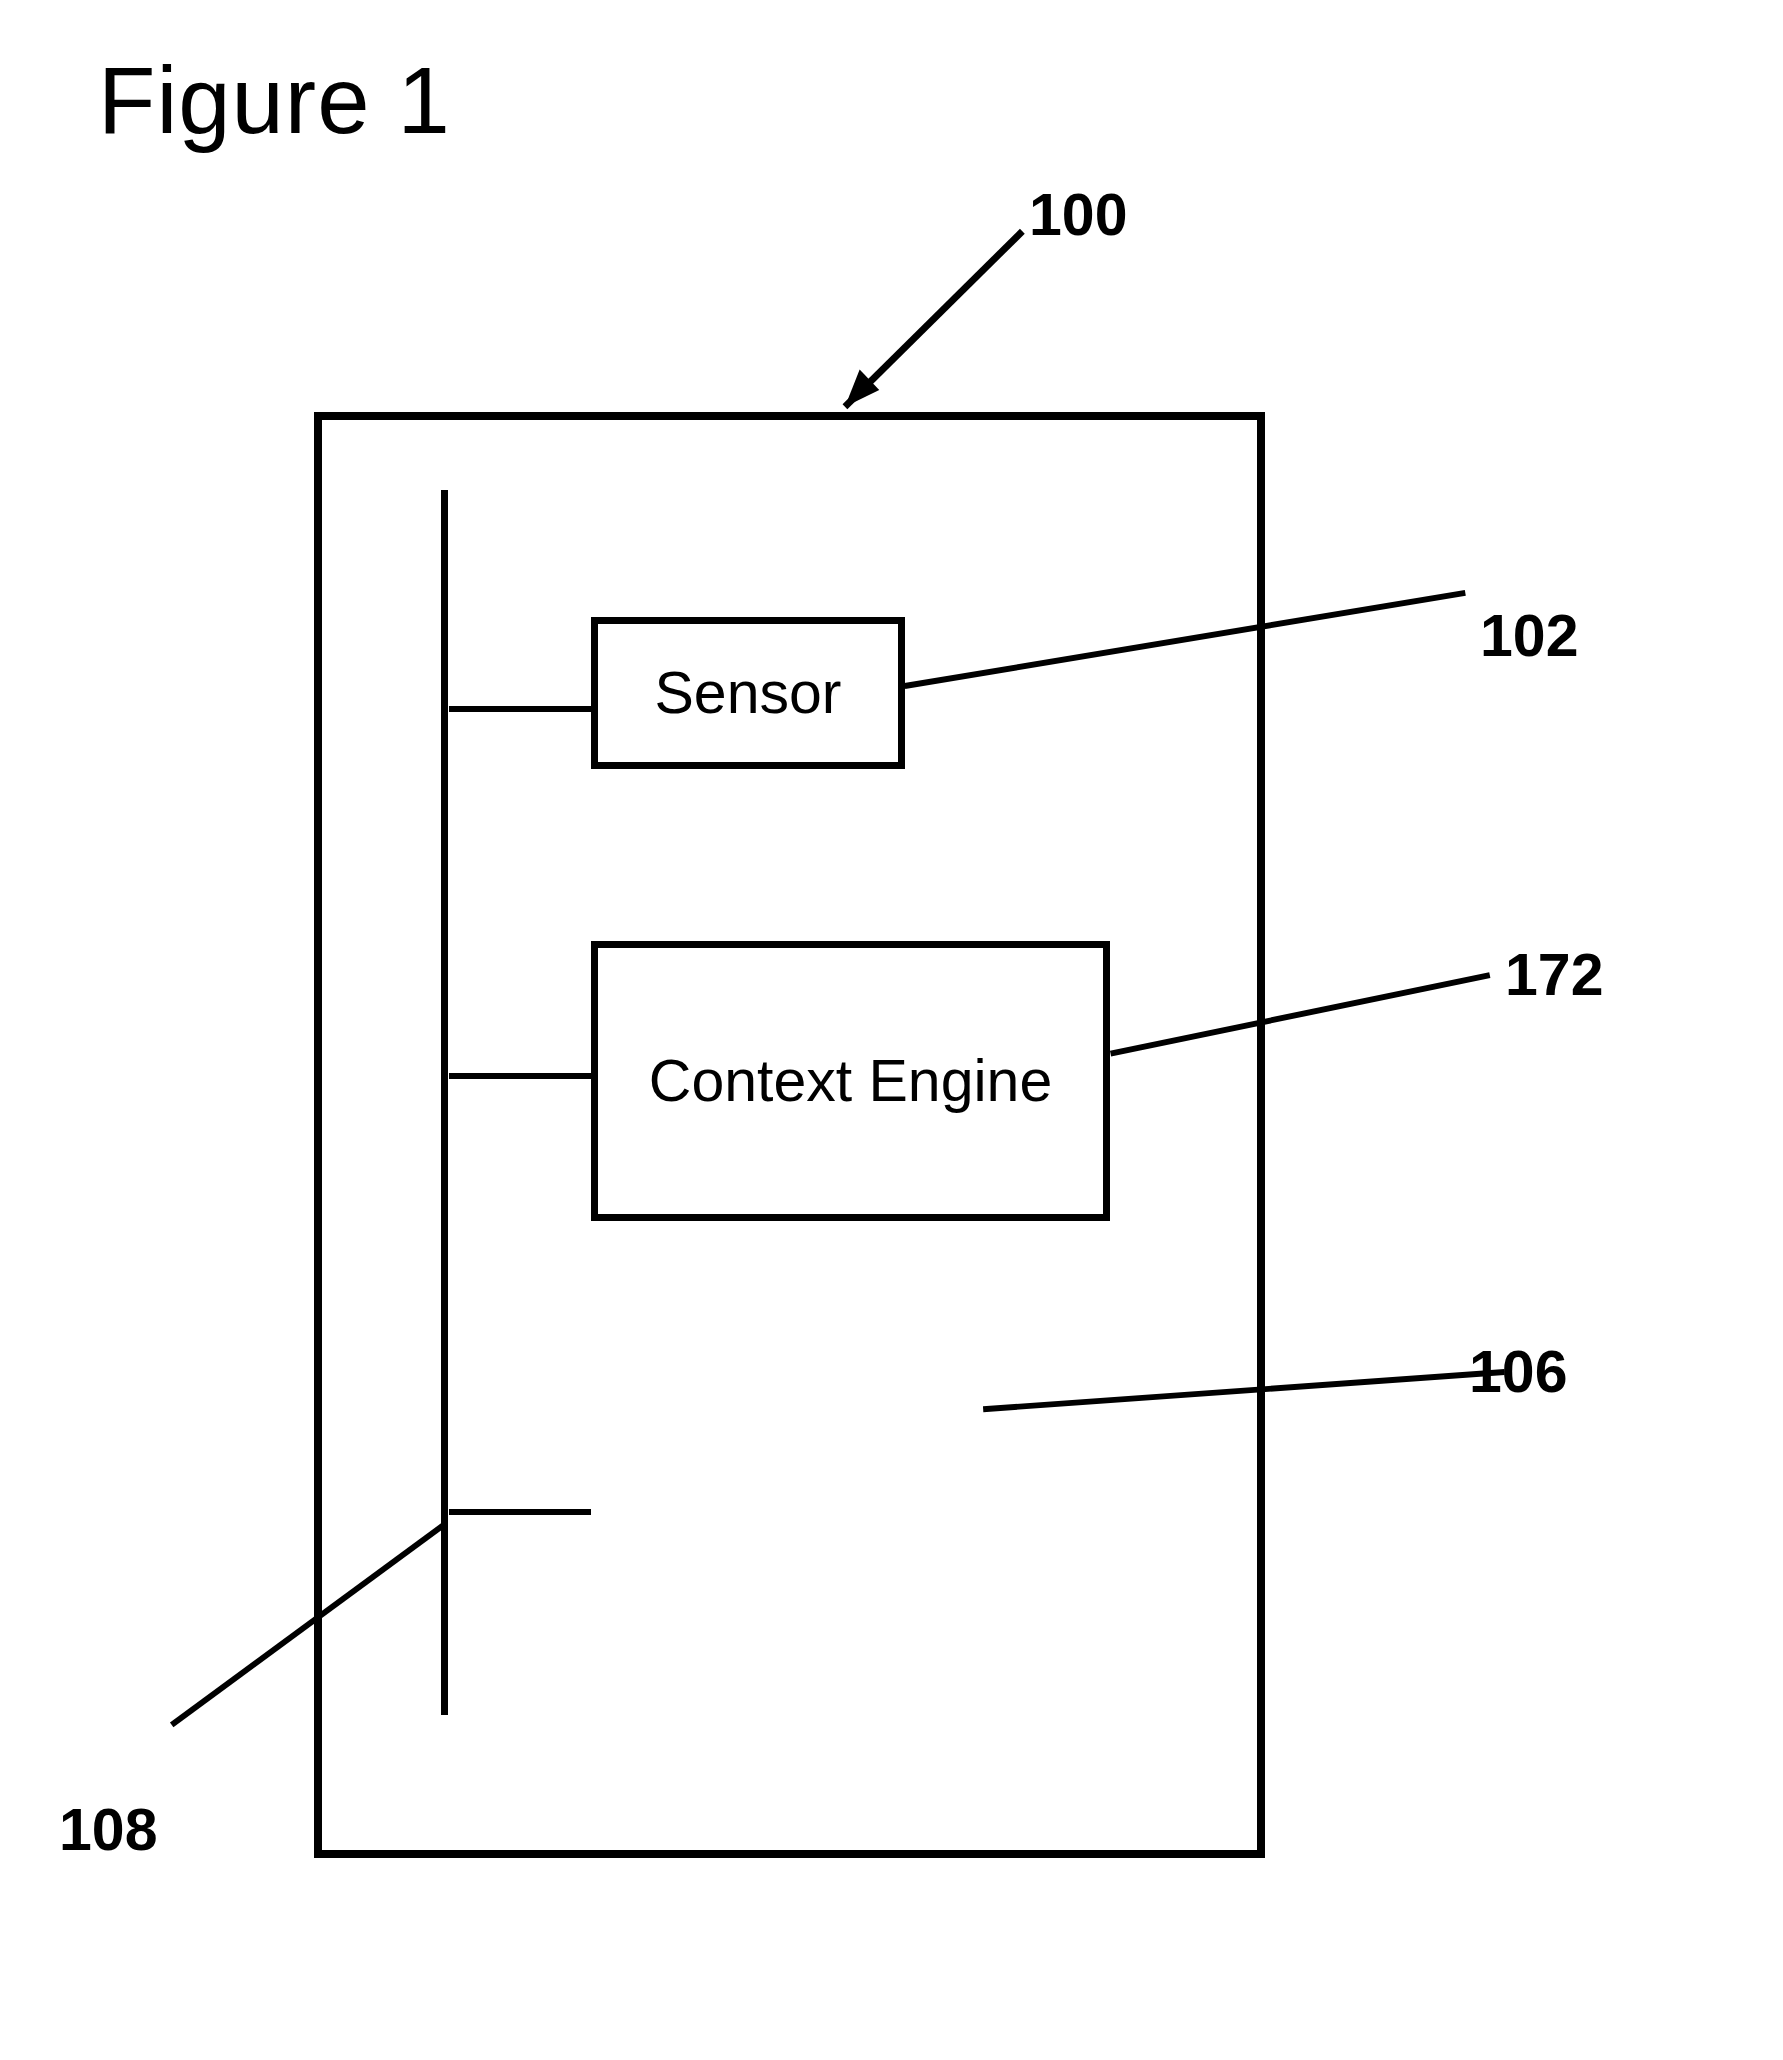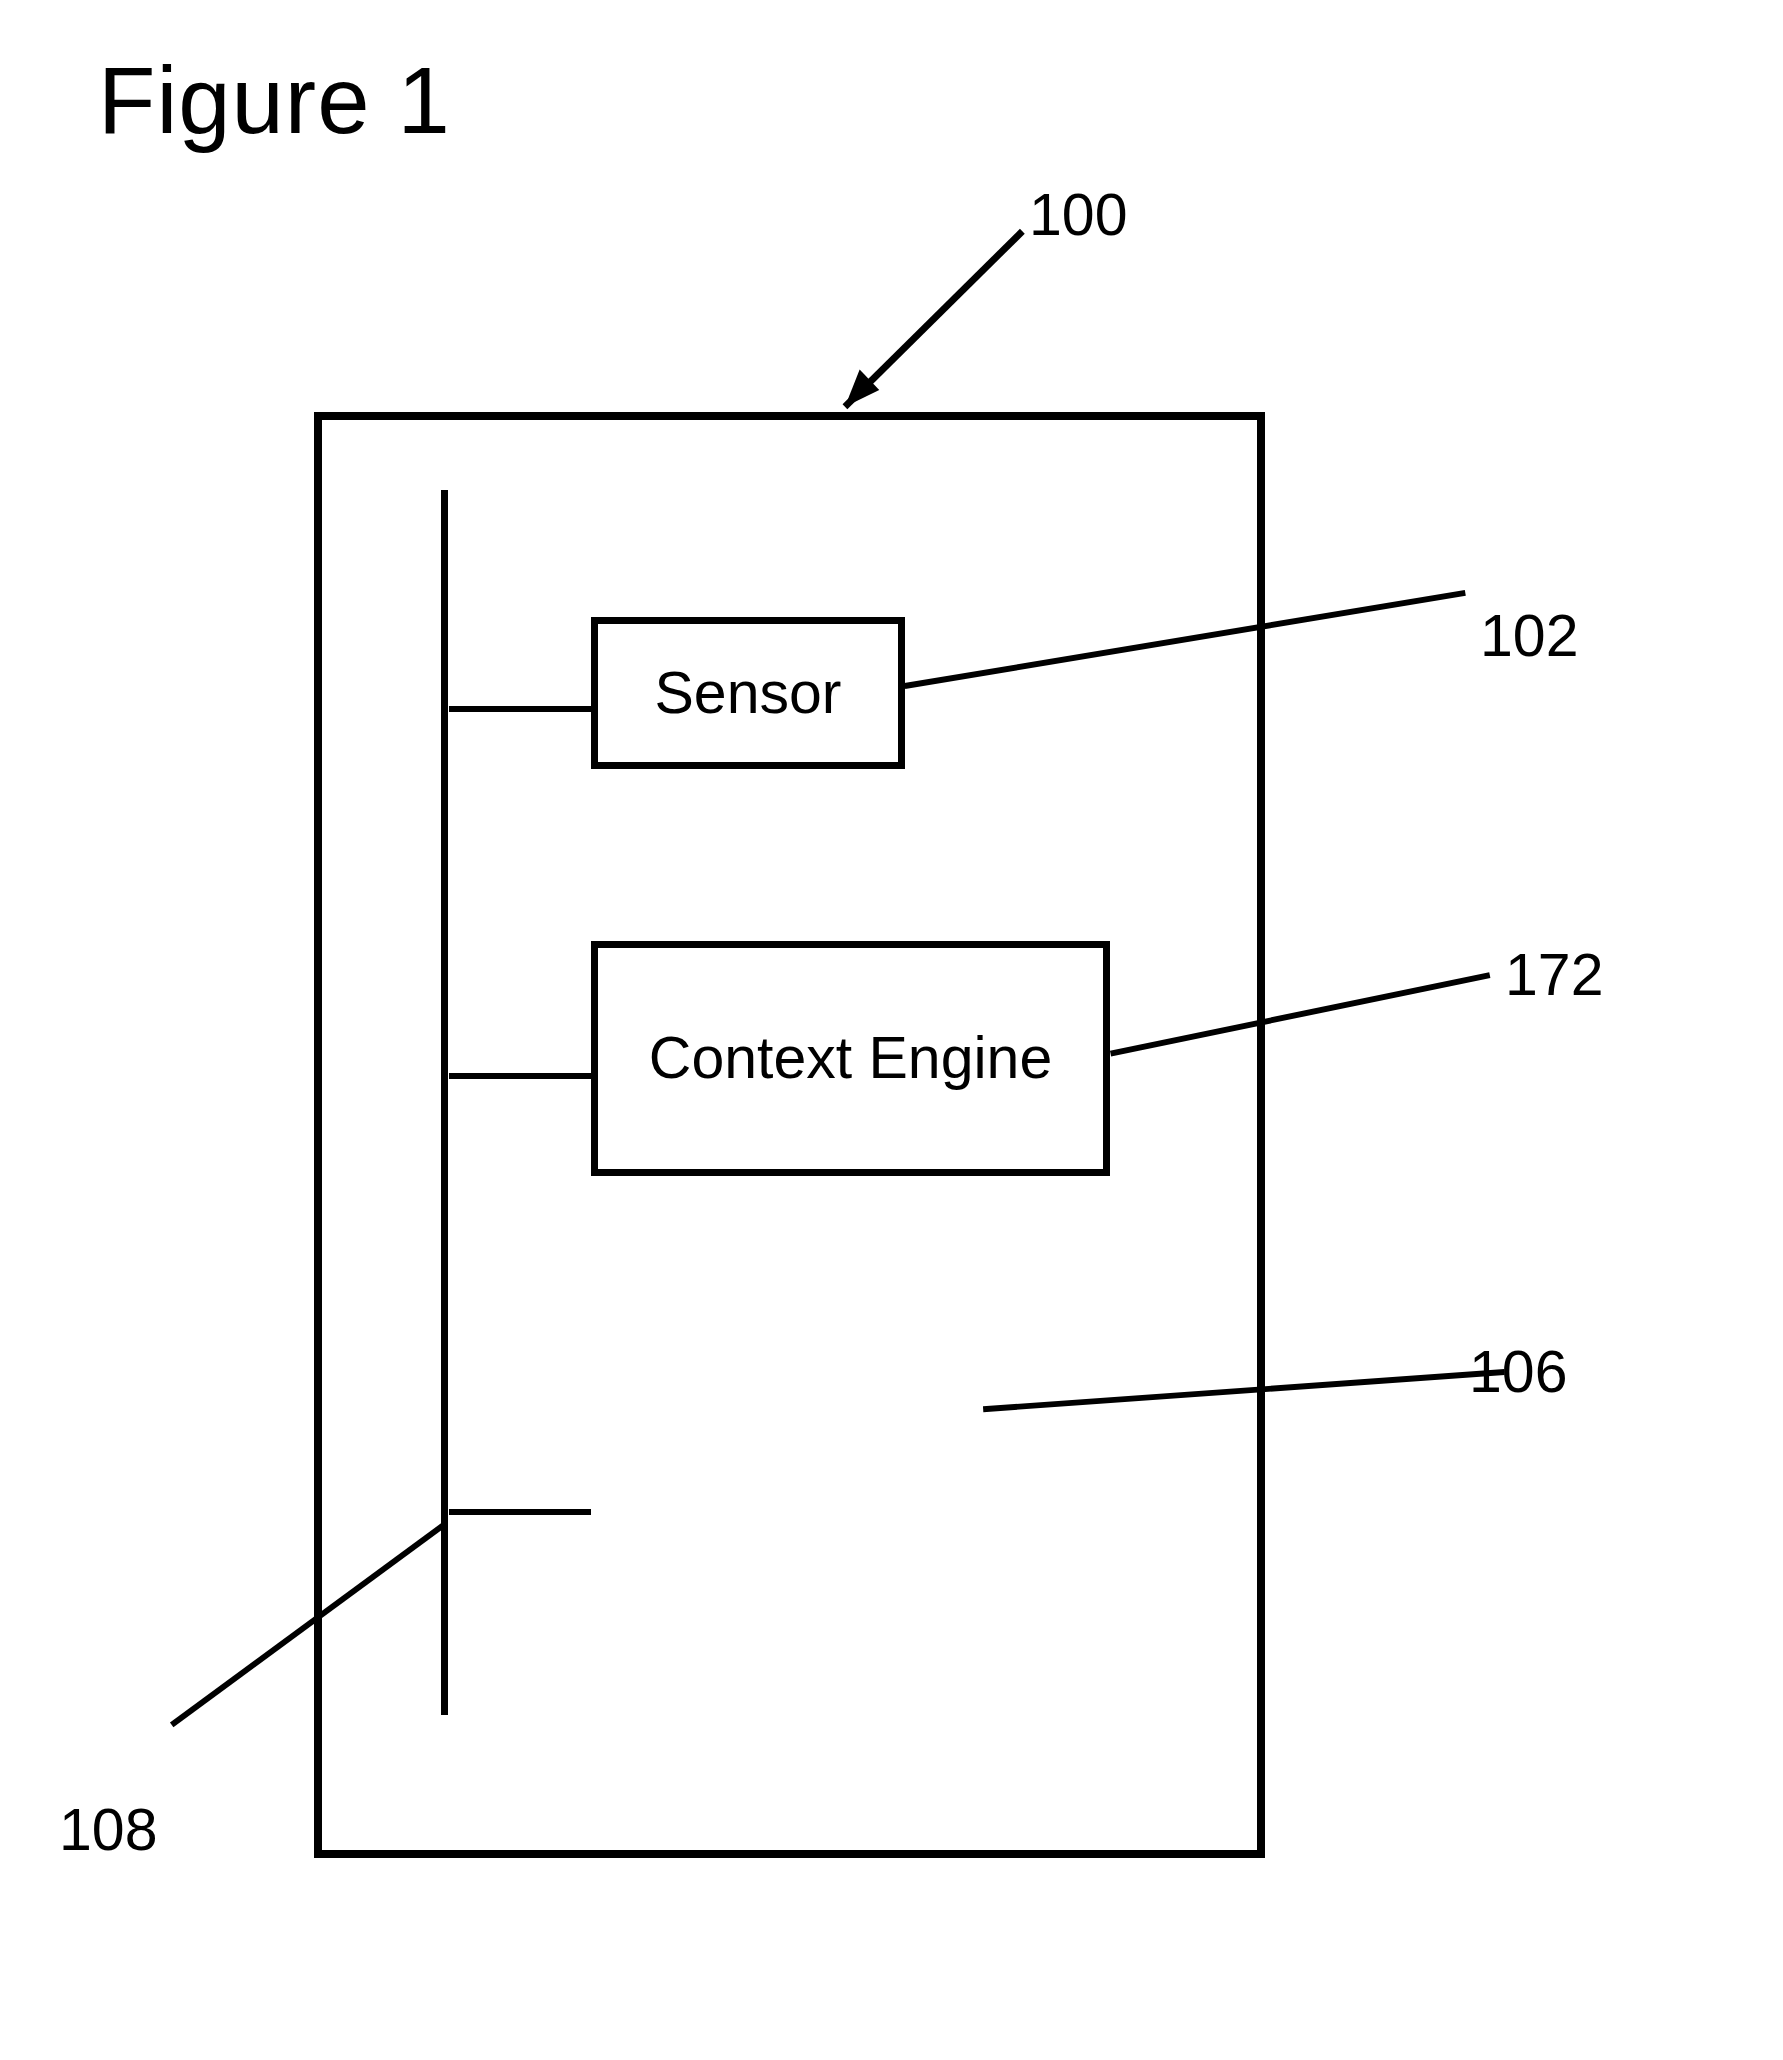--- a/index.html
+++ b/index.html
@@ -55,20 +55,21 @@
     align-items: center;
     justify-content: center;
     text-align: right;
     font-size: 59px;
     line-height: 1.1;
     padding: 7.8px 11.8px;
   }
   .ref-label {
     position: absolute;
     font-size: 59px;
+    font-weight: bold;
   }
   svg.leader-svg {
     position: absolute;
     overflow: visible;
   }
 </style>
 </head>
 <body>
 
 <div class="stage">
@@ -86,21 +87,21 @@
   <div class="bus"></div>
 
   <div class="bus-branch" style="left:449px; top:706px; width:142px;"></div>
   <div class="bus-branch" style="left:449px; top:1073px; width:142px;"></div>
   <div class="bus-branch" style="left:449px; top:1509px; width:142px;"></div>
 
   <div class="block" style="left:591px; top:617px; width:314px; height:152px;">
     <span>Sensor</span>
   </div>
 
-  <div class="block" style="left:591px; top:941px; width:519px; height:235px;">
+  <div class="block" style="left:591px; top:941px; width:519px; height:280px;">
     <span>Context Engine</span>
   </div>
 
 
   <svg class="leader-svg" style="left:0; top:0;" width="1784" height="2060" viewBox="0 0 1820 2102">
     <line x1="923" y1="700" x2="1495" y2="605" stroke="#000" stroke-width="6"></line>
   </svg>
   <div class="ref-label" style="left:1480px; top:559px;margin-top:43px;">102</div>
 
   <svg class="leader-svg" style="left:0; top:0;" width="1784" height="2060" viewBox="0 0 1820 2102">

